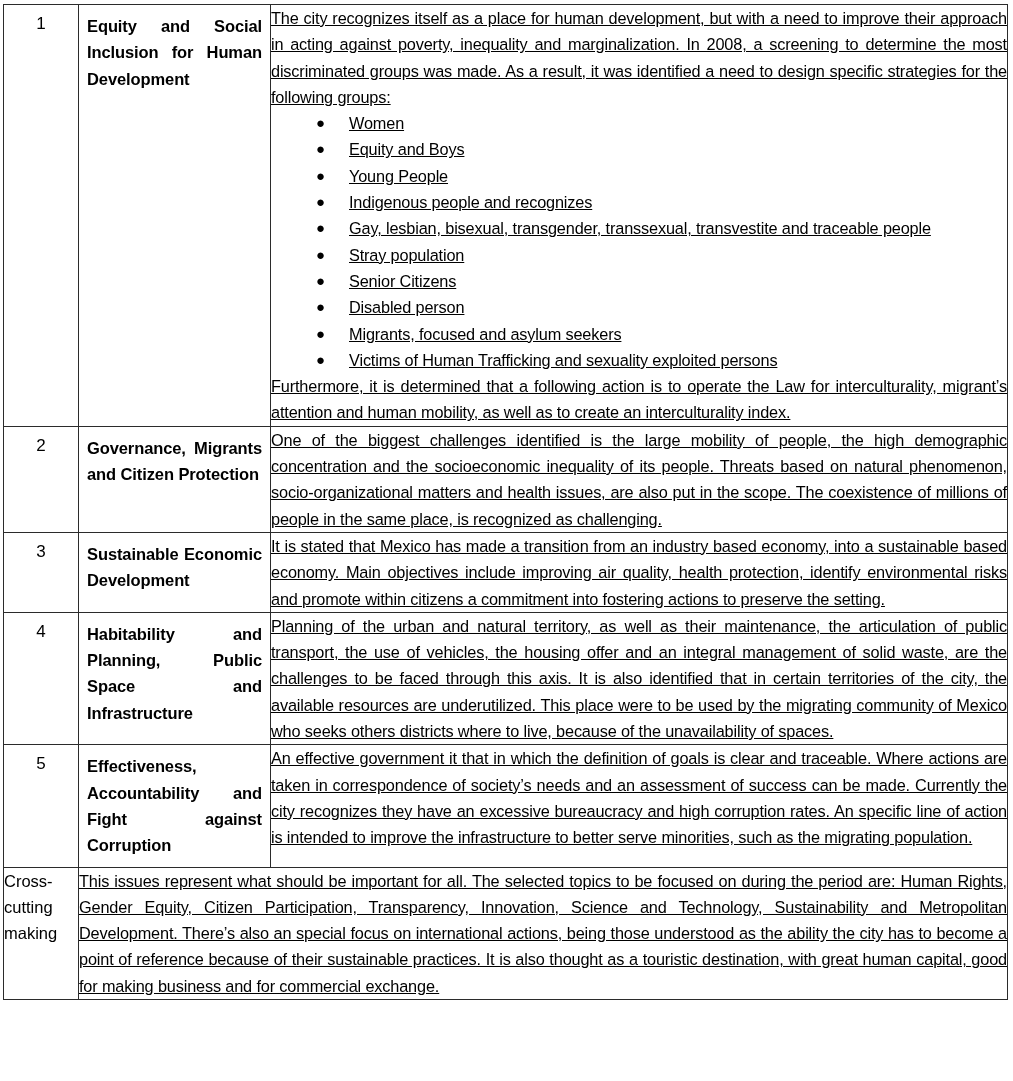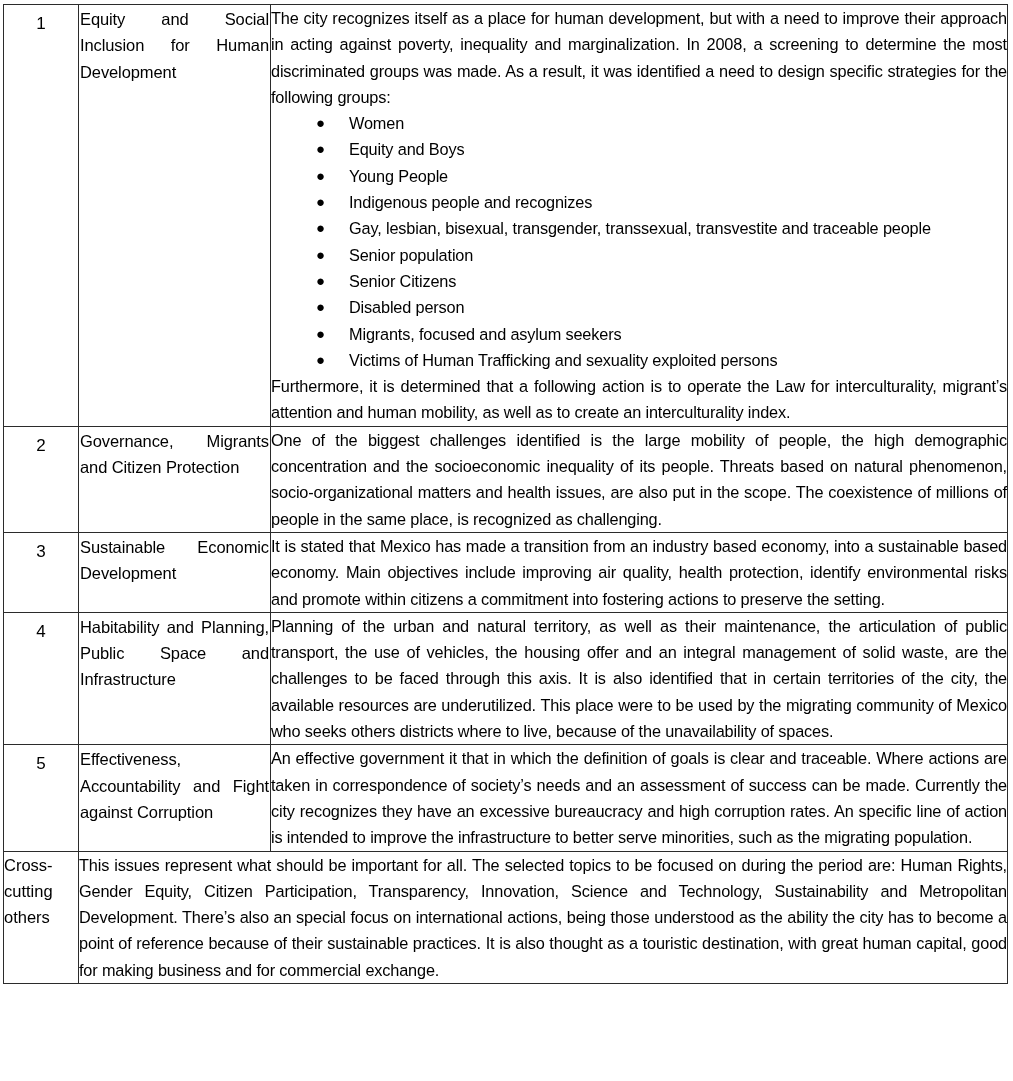--- a/index.html
+++ b/index.html
@@ -51,30 +51,31 @@
   .cell-axis {
     font-size: 16.5px;
     line-height: 26.3px;
     padding: 6px 12px 8px 10px;
     text-align: justify;
     text-align-last: left;
     -moz-text-align-last: left;
     letter-spacing: -0.1px;
     word-spacing: 0px;
   }
-  .cell-axis p { margin: 1px; }
+  .cell-axis p { margin: 8px; font-weight: bold; }
 
   .cell-body {
     font-size: 16.3px;
     line-height: 26.3px;
     padding: 6px 8px 8px 6px;
     text-align: justify;
     text-align-last: left;
     -moz-text-align-last: left;
     letter-spacing: -0.15px;
+    text-decoration: underline;
   }
   .cell-body p { margin: 0; }
 
   ul.group-list {
     list-style: none;
     margin: 0;
     padding: 0;
   }
   ul.group-list li {
     position: relative;
@@ -123,21 +124,21 @@
           <p>Equity and Social Inclusion for Human Development</p>
         </td>
         <td class="cell-body">
           <p>The city recognizes itself as a place for human development, but with a need to improve their approach in acting against poverty, inequality and marginalization. In 2008, a screening to determine the most discriminated groups was made. As a result, it was identified a need to design specific strategies for the following groups:</p>
           <ul class="group-list">
             <li><span class="bullet-dot">●</span><span>Women</span></li>
             <li><span class="bullet-dot">●</span><span>Equity and Boys</span></li>
             <li><span class="bullet-dot">●</span><span>Young People</span></li>
             <li><span class="bullet-dot">●</span><span>Indigenous people and recognizes</span></li>
             <li><span class="bullet-dot">●</span><span>Gay, lesbian, bisexual, transgender, transsexual, transvestite and traceable people</span></li>
-            <li><span class="bullet-dot">●</span><span>Senior population</span></li>
+            <li><span class="bullet-dot">●</span><span>Stray population</span></li>
             <li><span class="bullet-dot">●</span><span>Senior Citizens</span></li>
             <li><span class="bullet-dot">●</span><span>Disabled person</span></li>
             <li><span class="bullet-dot">●</span><span>Migrants, focused and asylum seekers</span></li>
             <li><span class="bullet-dot">●</span><span>Victims of Human Trafficking and sexuality exploited persons</span></li>
           </ul>
           <p>Furthermore, it is determined that a following action is to operate the Law for interculturality, migrant’s attention and human mobility, as well as to create an interculturality index.</p>
         </td>
       </tr>
 
       <tr class="row-2">
@@ -175,21 +176,21 @@
         <td class="cell-axis">
           <p>Effectiveness, Accountability and Fight against Corruption</p>
         </td>
         <td class="cell-body">
           <p>An effective government it that in which the definition of goals is clear and traceable. Where actions are taken in correspondence of society’s needs and an assessment of success can be made. Currently the city recognizes they have an excessive bureaucracy and high corruption rates. An specific line of action is intended to improve the infrastructure to better serve minorities, such as the migrating population.</p>
         </td>
       </tr>
 
       <tr class="row-cross">
         <td class="cell-crosslabel" colspan="1">
-          <p>Cross-cutting others</p>
+          <p>Cross-cutting making</p>
         </td>
         <td class="cell-body" colspan="2">
           <p>This issues represent what should be important for all. The selected topics to be focused on during the period are: Human Rights, Gender Equity, Citizen Participation, Transparency, Innovation, Science and Technology, Sustainability and Metropolitan Development. There’s also an special focus on international actions, being those understood as the ability the city has to become a point of reference because of their sustainable practices. It is also thought as a touristic destination, with great human capital, good for making business and for commercial exchange.</p>
         </td>
       </tr>
 
     </tbody>
   </table>
 </div>
 

